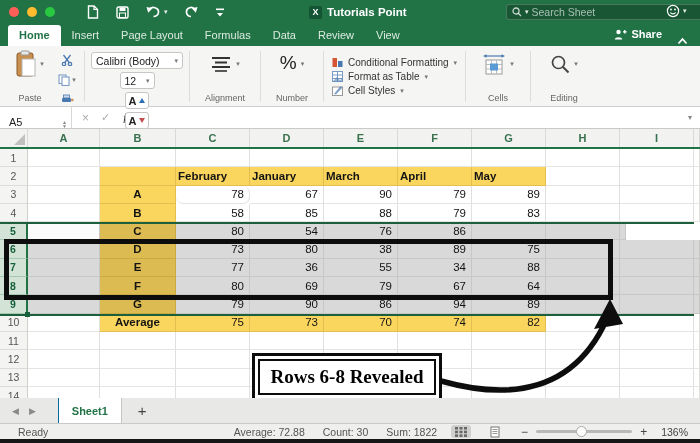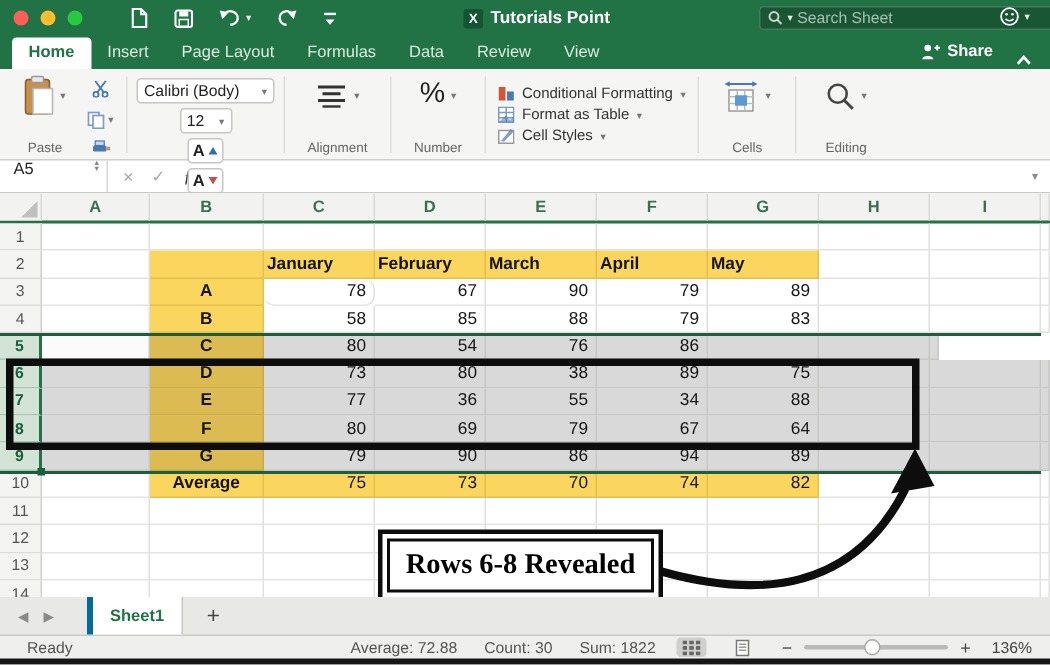--- a/index.html
+++ b/index.html
@@ -42,21 +42,21 @@
   .tri-up { width:0; height:0; border-left:3.5px solid transparent; border-right:3.5px solid transparent; border-bottom:5px solid #2f6fb7; margin-left:1px; }
   .tri-dn { width:0; height:0; border-left:3.5px solid transparent; border-right:3.5px solid transparent; border-top:5px solid #c0504d; margin-left:1px; }
   .biggrp { width:62px; }
   .pct { font-size:19px; color:#222; font-weight:400; }
   .stylesgrp { display:flex; flex-direction:column; justify-content:center; gap:3px; padding:2px 4px; }
   .stylerow { display:flex; align-items:center; gap:5px; font-size:10px; color:#333; }
   .colorbar { display:block; width:11px; height:3px; margin-top:0px; }
 
   
   .formulabar { height:22px; border-bottom:1px solid #c9c9c7; display:flex; align-items:center; background:#fff; }
-  .namebox { width:72px; height:100%; border-right:1px solid #d8d8d6; display:flex; align-items:flex-start; padding:0 4px 0 9px; }
+  .namebox { width:72px; height:100%; border-right:1px solid #d8d8d6; display:flex; align-items:flex-end; padding:0 4px 0 9px; }
   .namebox .nm { font-size:11px; color:#222; flex:1; }
   .stepper { display:flex; flex-direction:column; line-height:4px; font-size:5px; color:#888; }
   .fbtns { display:flex; align-items:center; gap:12px; padding:0 10px; }
   .fx { font-style:italic; font-family:"Liberation Serif",serif; font-size:12px; color:#333;text-align:center; }
   .fbarchev { margin-left:auto; margin-right:8px; color:#888; font-size:8px; }
 
   
   .grid { position:relative; height:269px; overflow:hidden; background:#fff; }
   .ghead { display:flex; height:20px; background:#f2f2f0; border-bottom:2px solid #217346; }
   .gh { border-right:1px solid #d9d9d7; display:flex; align-items:center; justify-content:center; font-size:11px; font-weight:bold; color:#38714f; }
@@ -80,21 +80,21 @@
   .blackbox { position:absolute; left:4px; top:110px; width:609px; height:61px; border:5px solid #0d0d0d; }
   .callout { position:absolute; left:252px; top:224px; width:190px; height:48px; border:3px solid #0c0c0c; background:#fff; padding:3px; }
   .callout .inner { border:2px solid #0c0c0c; height:100%; display:flex; align-items:center; justify-content:center; }
   .callout .txt { font-family:"Liberation Serif",serif; font-weight:bold; font-size:19px; color:#000; white-space:nowrap; }
   .arrowsvg { position:absolute; left:0; top:0; pointer-events:none; }
 
   
   .sheettabs { height:26px; background:#e8e8e6; border-bottom:1px solid #c9c9c7; display:flex; align-items:center; }
   .navarr { color:#8a8a8a; font-size:9px; margin-left:12px; }
   .navarr + .navarr { margin-left:10px; }
-  .stab { margin-left:22px; width:64px; height:25px; background:#fff; border-left:4px solid #0369a1; border-right:1px solid #c4c4c2; display:flex; align-items:center; justify-content:center; font-size:11px; font-weight:bold; color:#217346; }
+  .stab { margin-left:22px; width:64px; height:25px; background:#fff; border-left:1px solid #0369a1; border-right:1px solid #c4c4c2; display:flex; align-items:center; justify-content:center; font-size:11px; font-weight:bold; color:#217346; }
   .addsheet { margin-left:16px; color:#444; font-size:15px; }
 
   
   .statusbar { height:15px; background:#efefed; display:flex; align-items:center; font-size:10.5px; color:#555; }
   .statusbar .ready { margin-left:18px; }
   .statusbar .avg { margin-left:auto; }
   .statusbar .cnt { margin-left:18px; }
   .statusbar .sum { margin-left:18px; }
   .viewbtn { margin-left:14px; display:flex; align-items:center; justify-content:center; width:20px; height:13px; border-radius:3px; }
   .viewbtn.on { background:#cfcfcd; }
@@ -408,22 +408,22 @@
         <div class="c" style="width: 74px;"></div>
         <div class="c" style="width: 74px;"></div>
         <div class="c" style="width: 74px;"></div>
         <div class="c" style="width: 74px;"></div>
         <div class="c" style="width: 6px;"></div>
       </div>
       <div class="grow">
         <div class="rh">2</div>
         <div class="c" style="width: 72px;"></div>
         <div class="c yel" style="width: 76px;"></div>
+        <div class="c yel mon" style="width: 74px;">February</div>
         <div class="c yel mon" style="width: 74px;">January</div>
-        <div class="c yel mon" style="width: 74px;">February</div>
         <div class="c yel mon" style="width: 74px;">March</div>
         <div class="c yel mon" style="width: 74px;">April</div>
         <div class="c yel mon" style="width: 74px;">May</div>
         <div class="c" style="width: 74px;"></div>
         <div class="c" style="width: 74px;"></div>
         <div class="c" style="width: 6px;"></div>
       </div>
       <div class="grow">
         <div class="rh">3</div>
         <div class="c" style="width: 72px;"></div>

